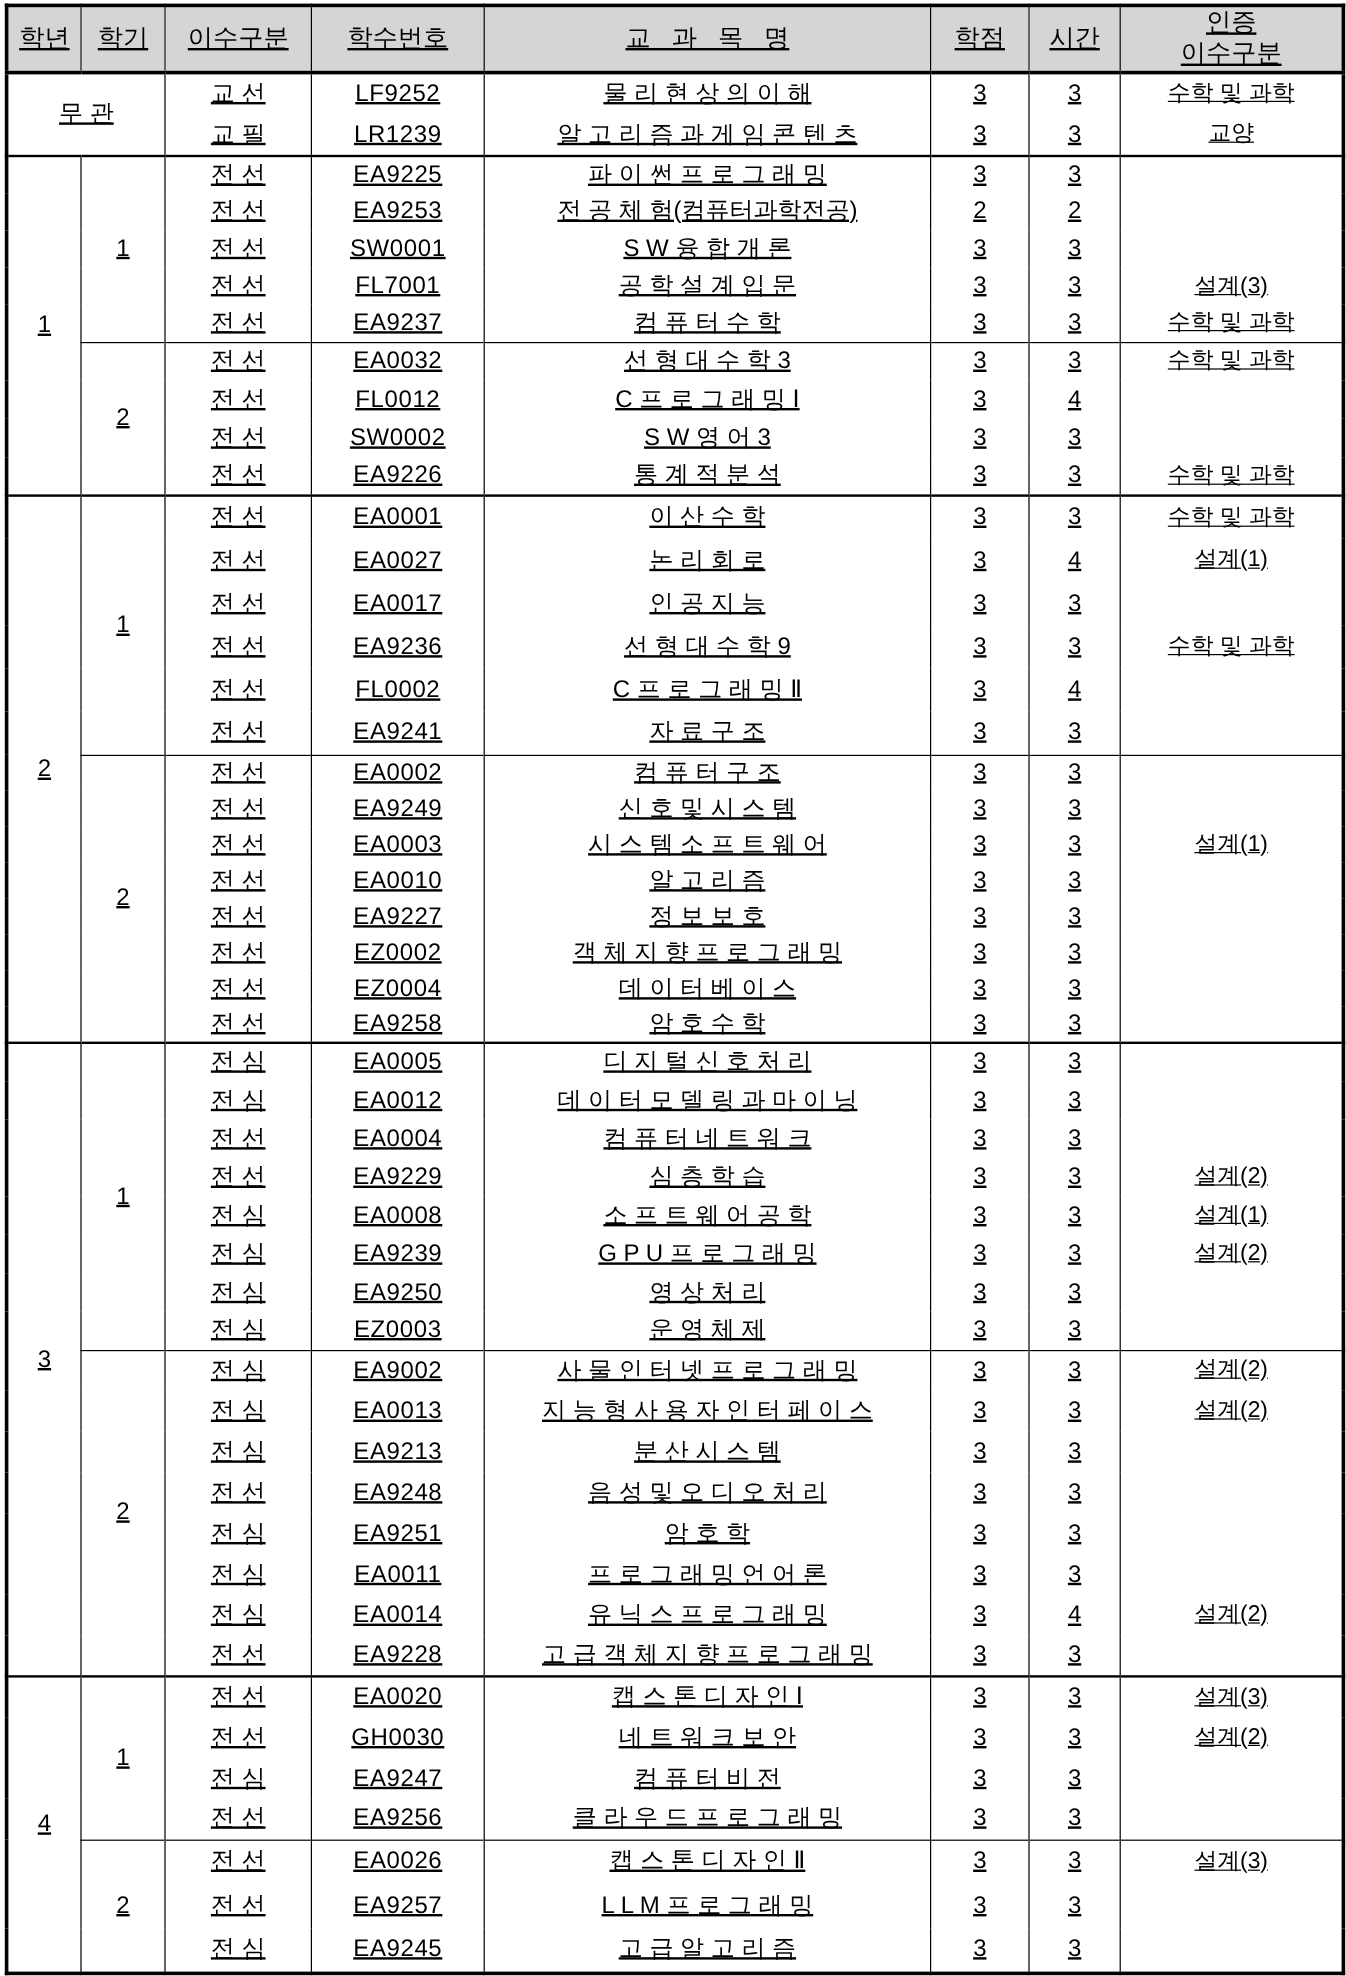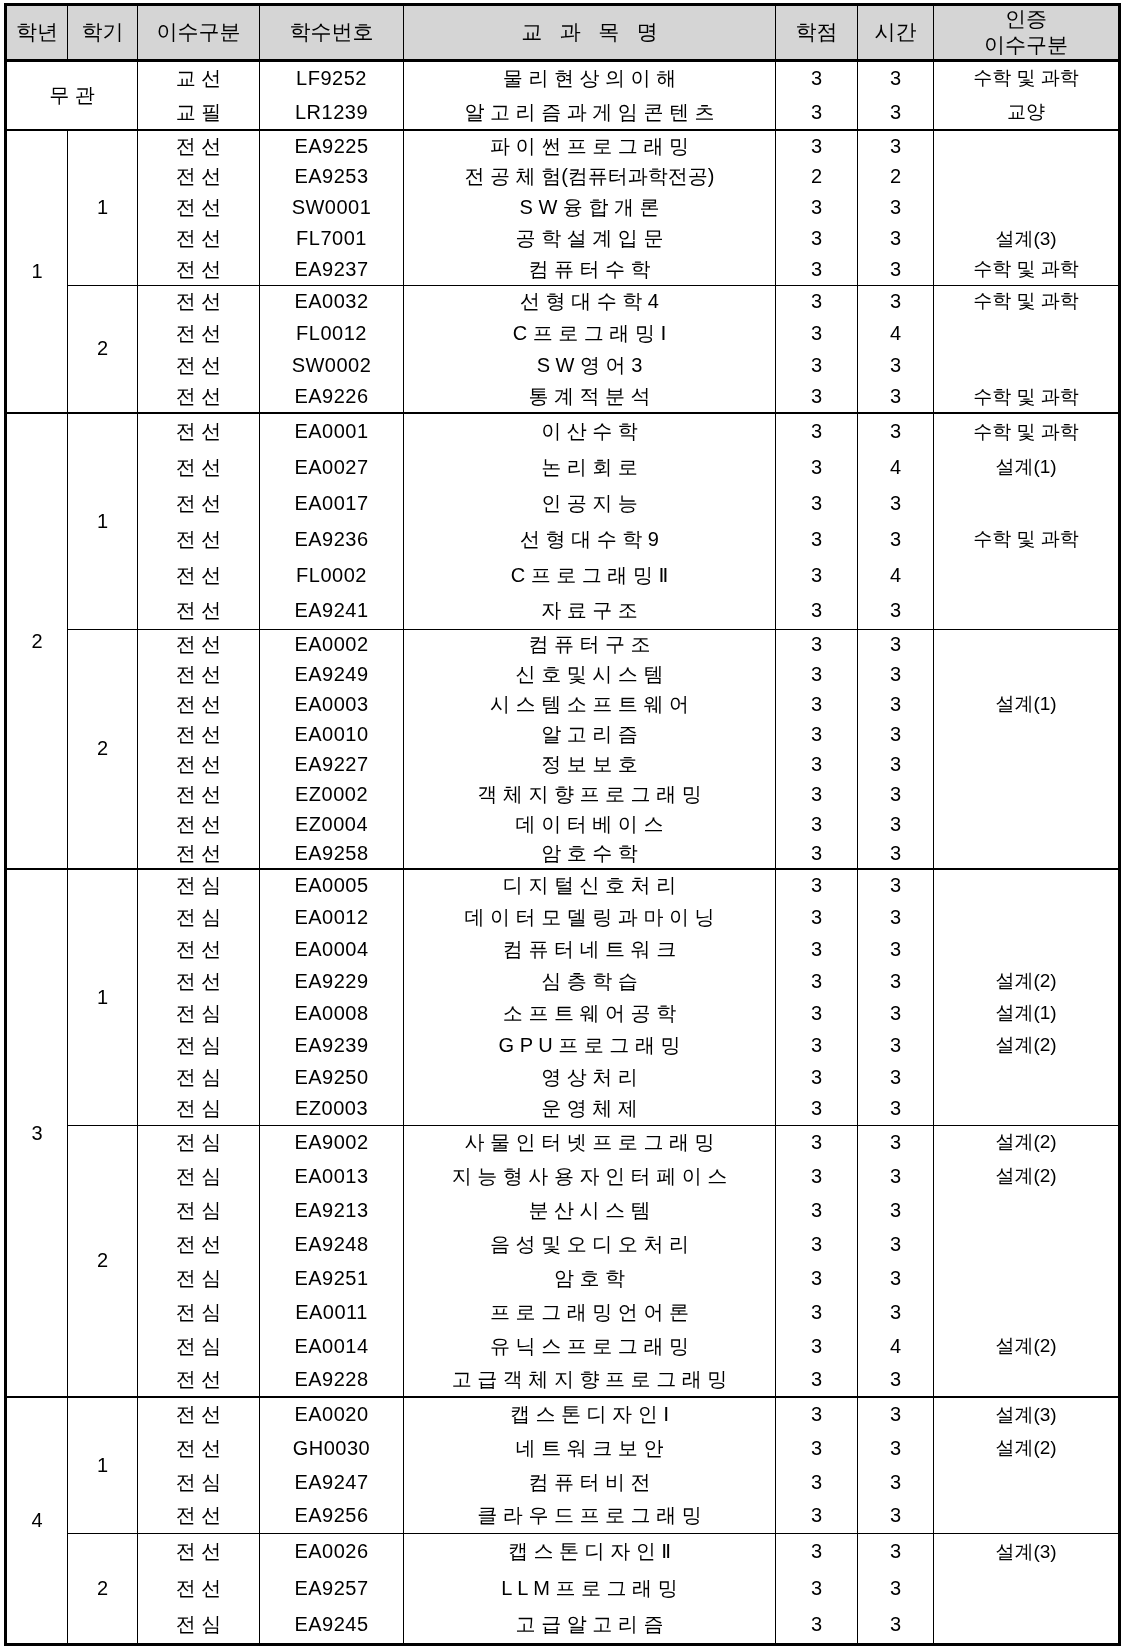--- a/index.html
+++ b/index.html
@@ -11,20 +11,21 @@
     width: 1122px;
     height: 1647px;
     font-family: "Liberation Sans", "DejaVu Sans", sans-serif;
     color: #000000;
   }
   .page {
     width: 920px;
     height: 1647px;
     box-sizing: border-box;
     padding: 3px 4px;
+    text-decoration: underline;
   }
   table.curriculum {
     width: 1114px;
     border-collapse: collapse;
     table-layout: fixed;
     border: 3px solid #000000;
   }
   col.c-year   { width: 62px;  }
   col.c-sem    { width: 70px;  }
   col.c-cat    { width: 122px; }
@@ -151,21 +152,21 @@
           <td class="code-cell">EA9237</td>
           <td class="name-cell">컴 퓨 터 수 학</td>
           <td class="num-cell">3</td>
           <td class="num-cell">3</td>
           <td class="cert-cell">수학 및 과학</td>
         </tr>
         <tr class="sem-start" style="height: 32px;">
           <td class="semester-cell" rowspan="4">2</td>
           <td class="cat-cell">전 선</td>
           <td class="code-cell">EA0032</td>
-          <td class="name-cell">선 형 대 수 학 4</td>
+          <td class="name-cell">선 형 대 수 학 3</td>
           <td class="num-cell">3</td>
           <td class="num-cell">3</td>
           <td class="cert-cell">수학 및 과학</td>
         </tr>
         <tr style="height: 32px;">
           <td class="cat-cell">전 선</td>
           <td class="code-cell">FL0012</td>
           <td class="name-cell">C 프 로 그 래 밍 Ⅰ</td>
           <td class="num-cell">3</td>
           <td class="num-cell">4</td>

